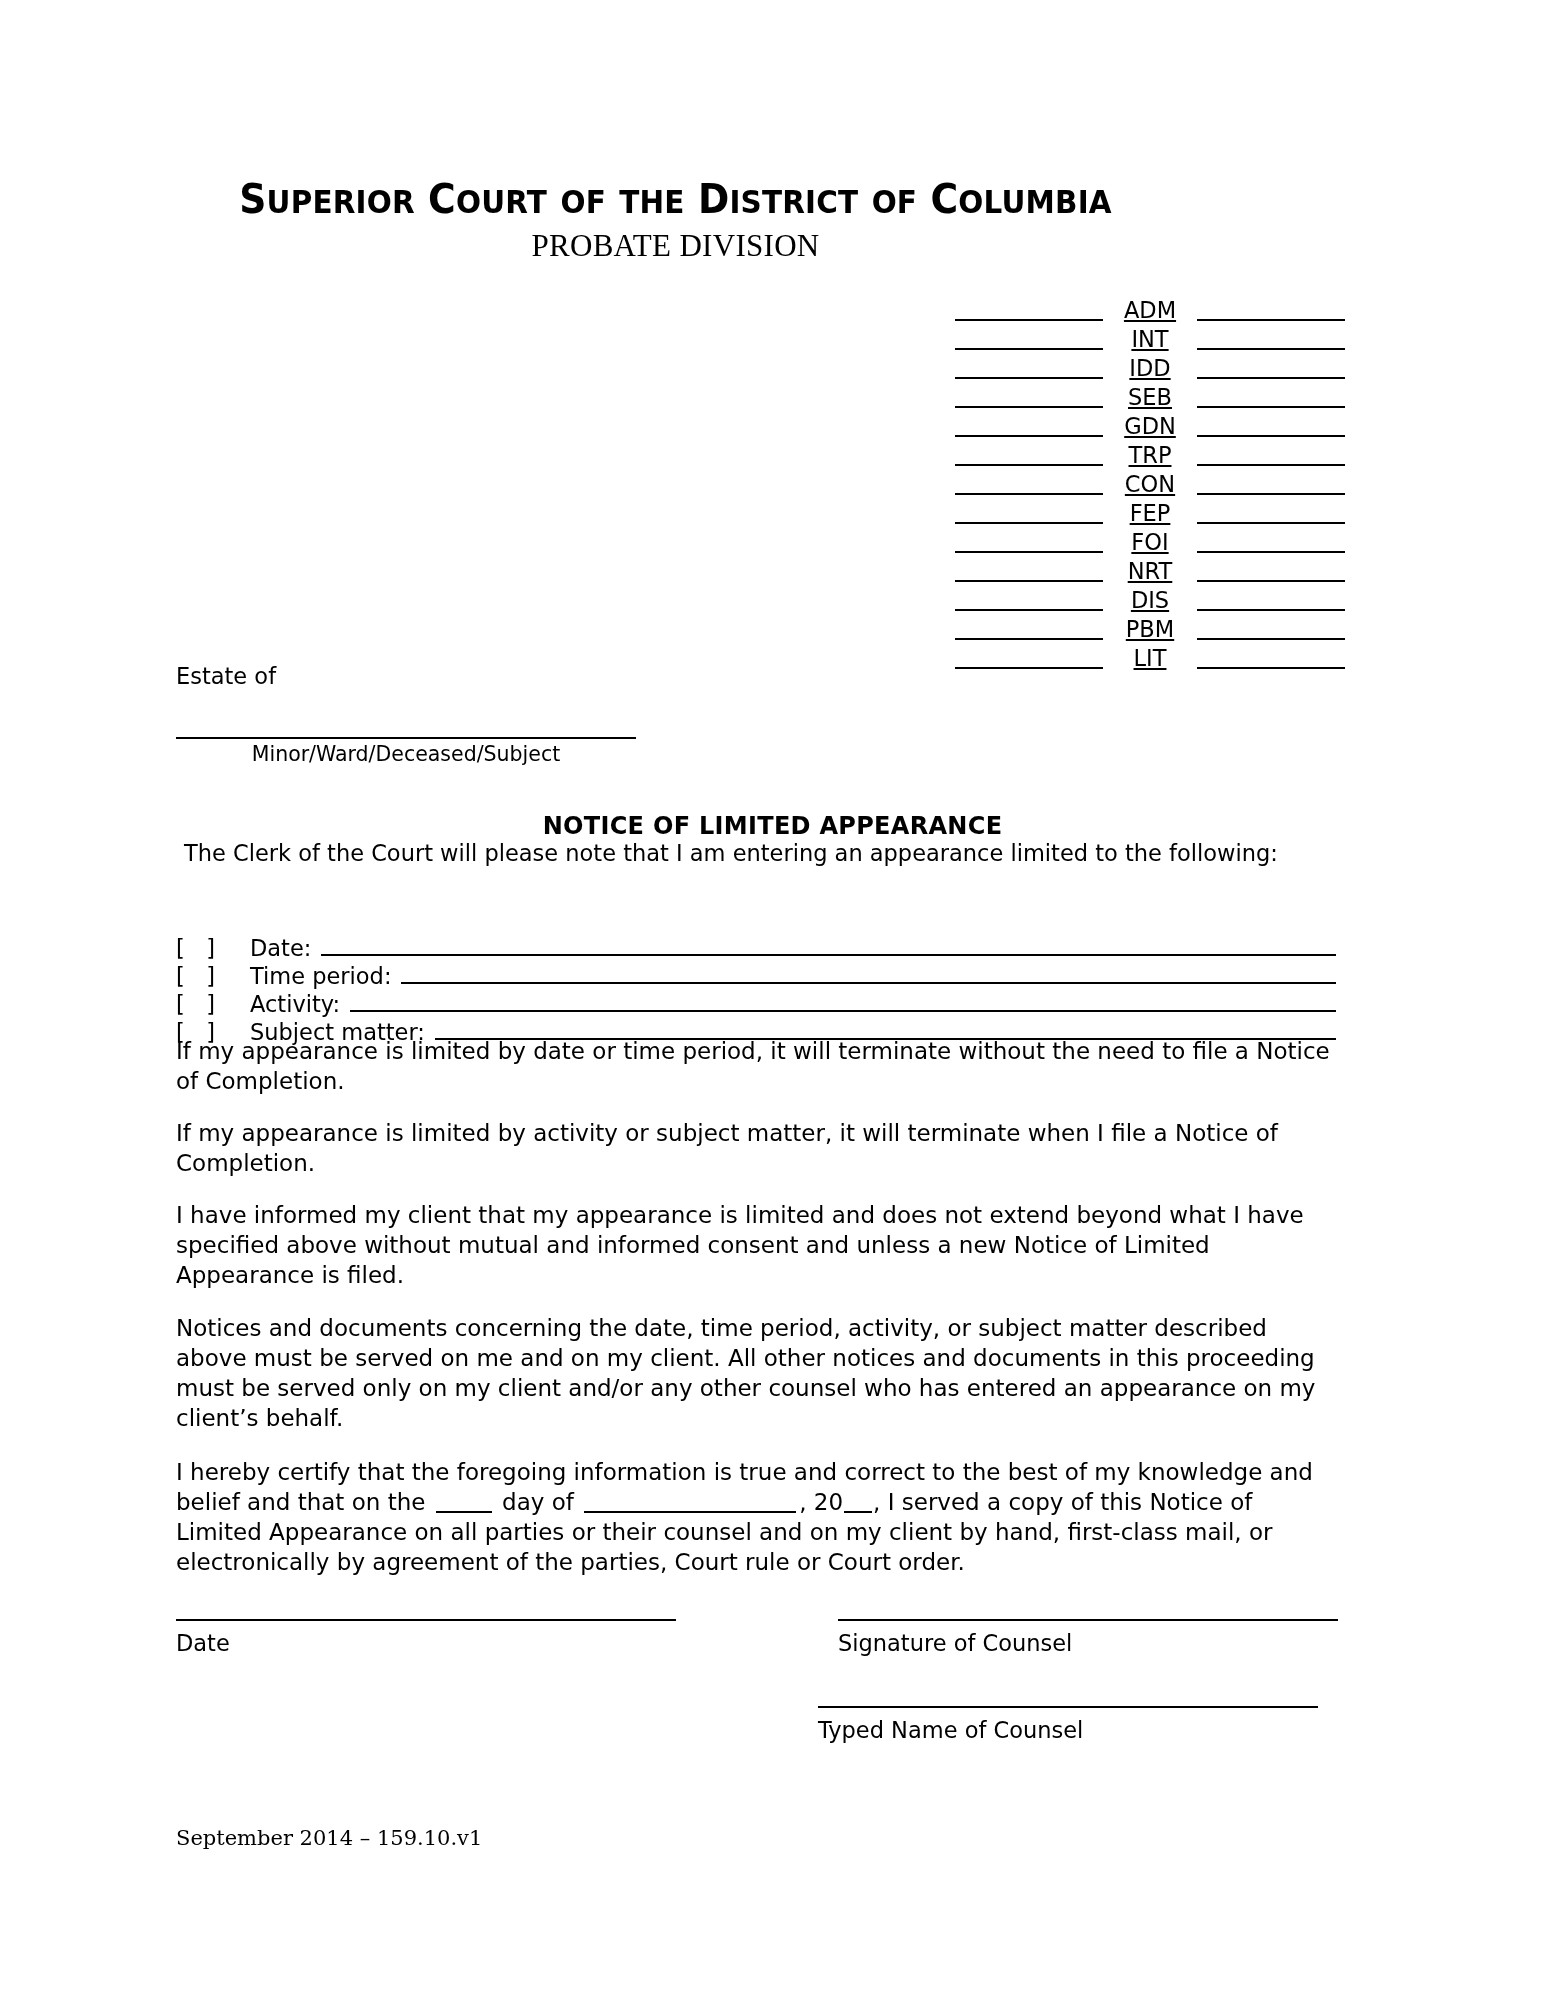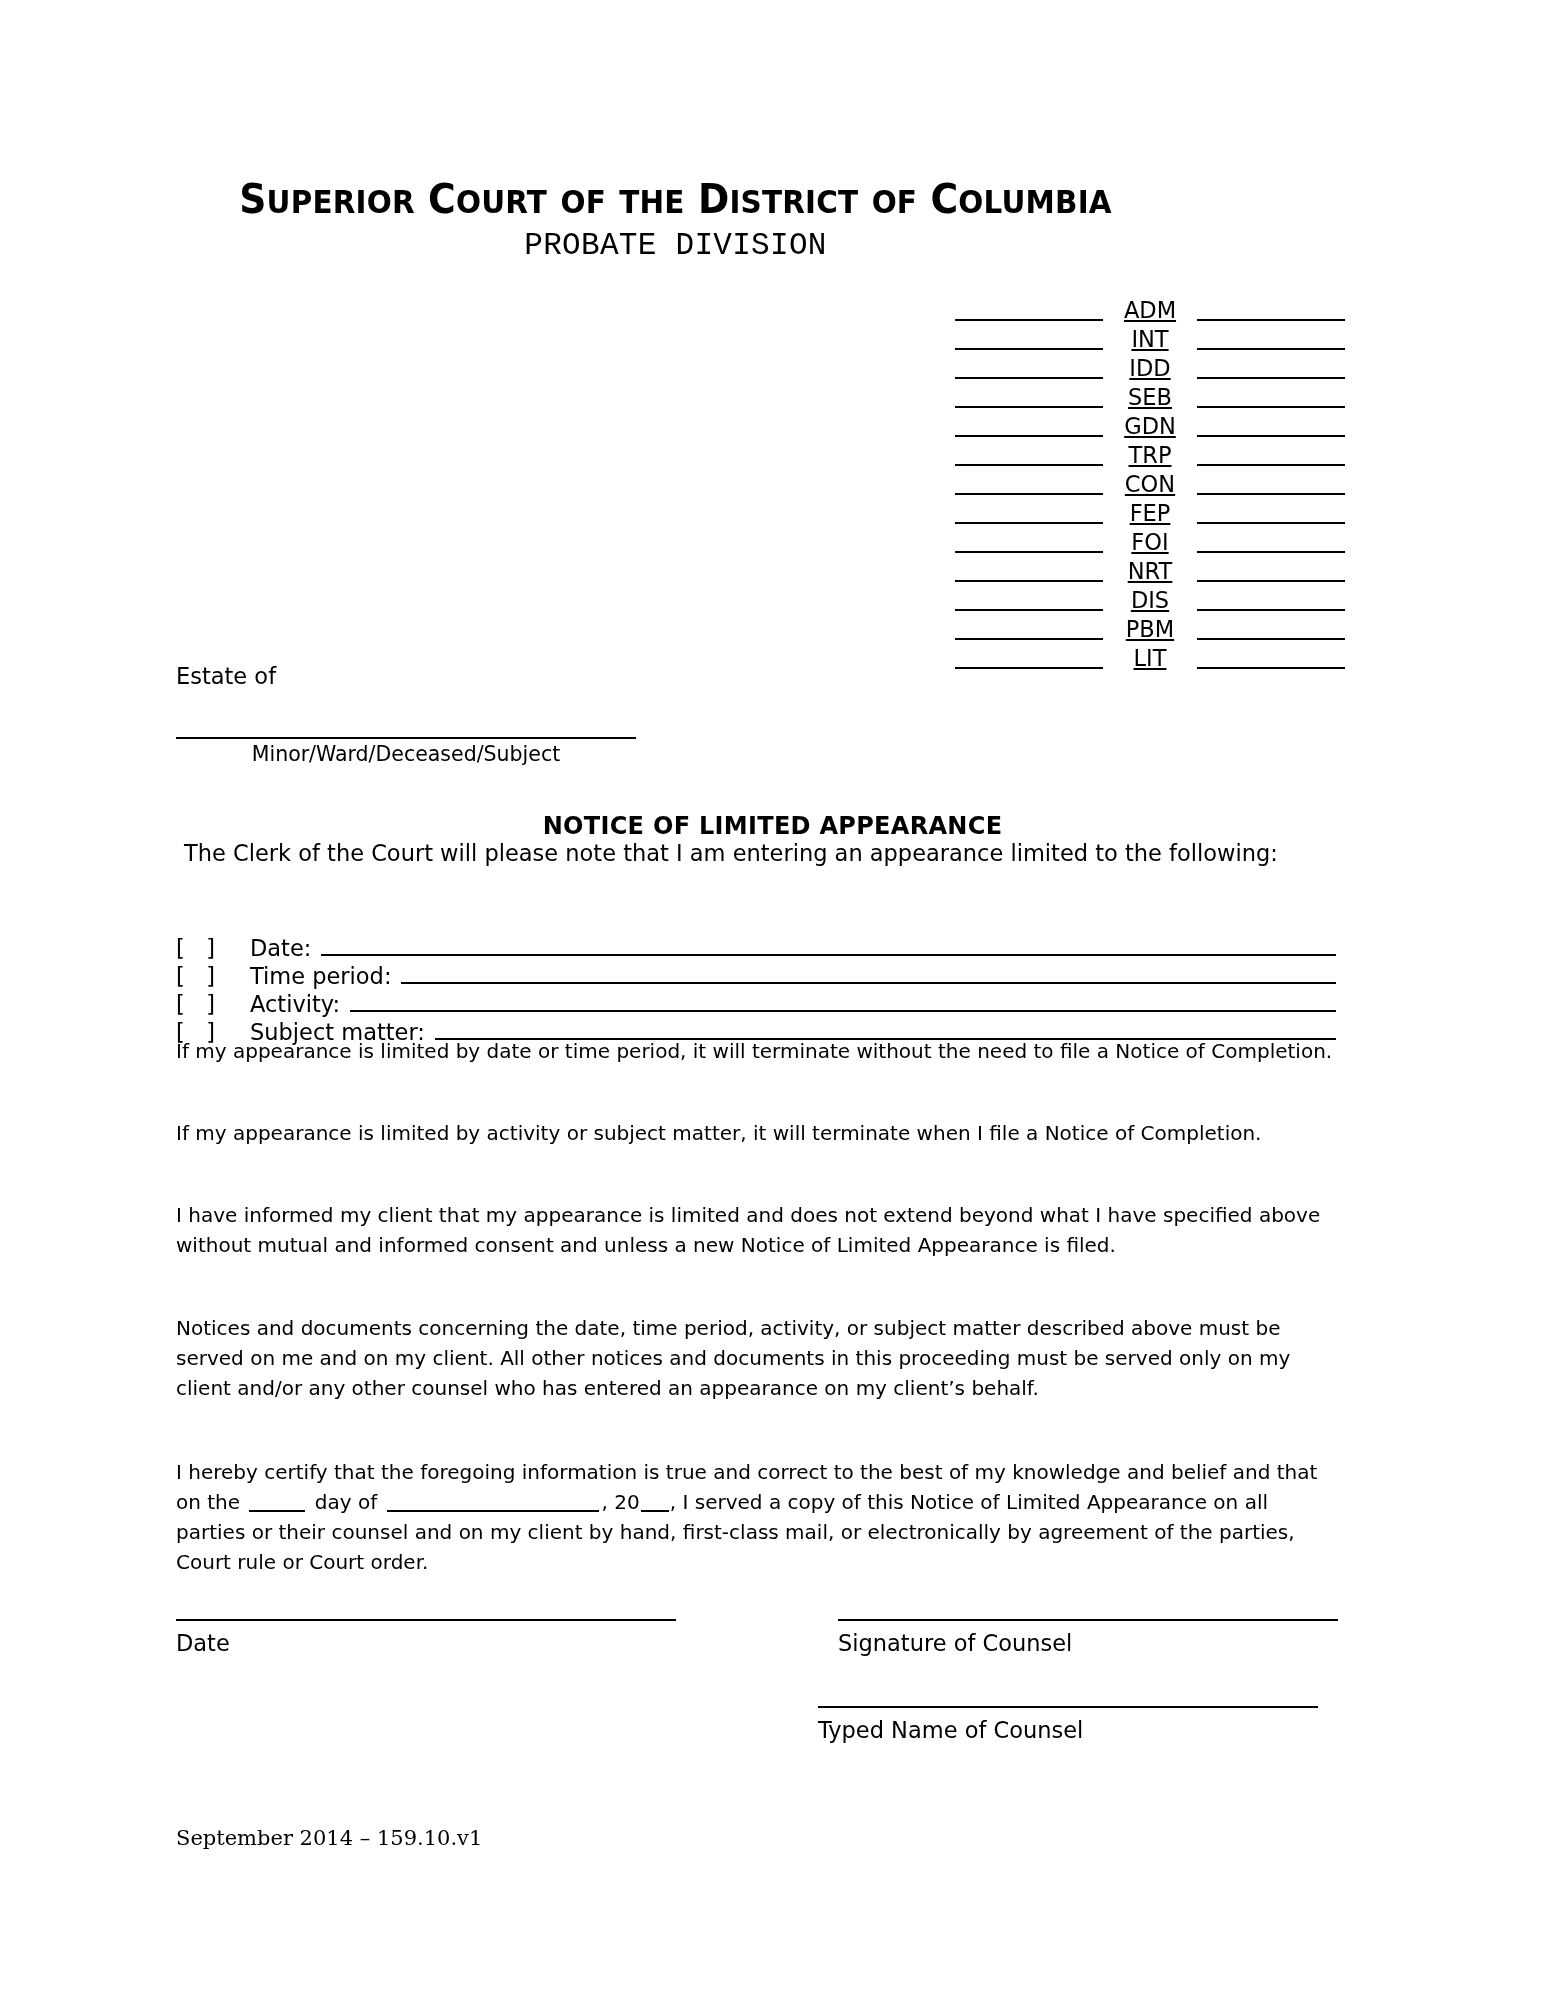--- a/index.html
+++ b/index.html
@@ -39,21 +39,21 @@
     transform-origin: center;
     white-space: nowrap;
   }
   .court-title .cap {
     font-size: 41px;
   }
   .court-title .sc {
     font-size: 32px;
   }
   .division-title {
-    font-family: Liberation Mono, monospace;
+    font-family: Liberation Serif, serif;
     font-weight: normal;
     font-size: 31px;
     margin-top: 7px;
     letter-spacing: 0.3px;
   }
 
   
   .code-block {
     position: absolute;
     top: 292px;
@@ -152,21 +152,21 @@
     border-bottom: 2px solid #000;
     height: 19px;
     margin-left: 10px;
   }
 
   
   .body-text {
     position: absolute;
     left: 176px;
     width: 1162px;
-    font-size: 20px;
+    font-size: 23px;
     line-height: 30px;
     text-align: left;
   }
   .p1 { top: 1036px; }
   .p2 { top: 1118px; }
   .p3 { top: 1200px; }
   .p4 { top: 1313px; }
   .p5 { top: 1457px; }
 
   .blank-sm {

